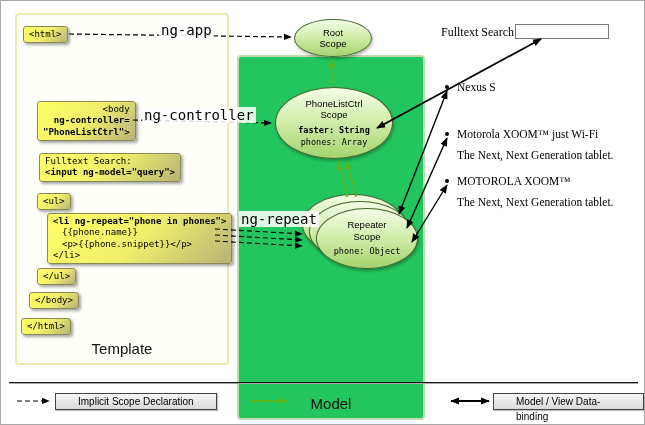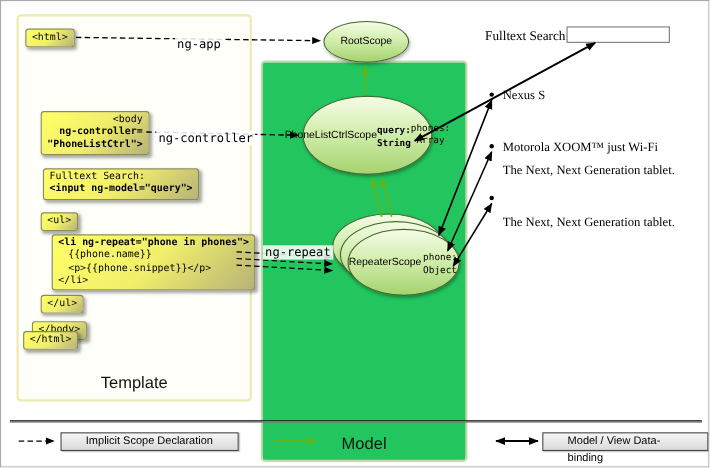--- a/index.html
+++ b/index.html
@@ -20,28 +20,28 @@
   
   .code-box { position:absolute; display:inline-block; white-space:nowrap; padding:2px 5px;
               font-family:"DejaVu Sans Mono", monospace; font-size:9px; line-height:1.25; color:#000;
               background:linear-gradient(135deg,#ffff66 0%,#f1ef6b 50%,#b7b377 100%);
               border:1px solid #8a8a55; border-radius:3px;
               box-shadow:2px 2px 3px rgba(0,0,0,0.35); z-index:3; }
   .code-line.bold { font-weight:bold; }
   .code-line.indent { padding-left:9px; }
 
   
-  .arrow-label { position:absolute; font-family:"DejaVu Sans Mono", monospace; font-size:11px;
-                 color:#000; background:rgba(255,255,255,0.85); padding:0 2px; z-index:11;margin-top:12px; }
+  .arrow-label { position:absolute; font-family:"DejaVu Sans Mono", monospace; font-size:14px;
+                 color:#000; background:rgba(255,255,255,0.85); padding:0 2px; z-index:11; }
 
   
   .ellipse { position:absolute; border:1px solid #44682e; border-radius:50%;
              background:linear-gradient(180deg,#f4fce6 0%,#d3eeae 45%,#a5d36f 100%);
              box-shadow:1px 2px 3px rgba(0,0,0,0.30);
-             display:flex; align-items:center; justify-content:center;
+             display:flex; flex-direction:column; align-items:center; justify-content:center;
              text-align:center; z-index:3; }
   .scope-title { font-size:9.5px; color:#000; line-height:1.2; }
   .scope-prop  { font-family:"DejaVu Sans Mono", monospace; font-size:8.5px; line-height:1.35; }
   .scope-prop.bold { font-weight:bold; }
 
   
   .view-search-label { position:absolute; left:440px; top:24px;
                        font-family:"Liberation Serif", serif; font-size:12px; z-index:4; }
   .view-search-input { position:absolute; left:514px; top:23px; width:94px; height:15px;
                        border:1px solid #7a7a7a; background:#fff; font-size:10px; padding:0 2px; z-index:4; }
@@ -101,37 +101,37 @@
   </div>
 
   <div class="code-box" style="left:36px;top:267px;">
     <div class="code-line">&lt;/ul&gt;</div>
   </div>
 
   <div class="code-box" style="left:28px;top:291px;">
     <div class="code-line">&lt;/body&gt;</div>
   </div>
 
-  <div class="code-box" style="left:20px;top:300px;">
+  <div class="code-box" style="left:20px;top:317px;">
     <div class="code-line">&lt;/html&gt;</div>
   </div>
 
   <div class="arrow-label" style="left:158px;top:21px;">ng-app</div>
   <div class="arrow-label" style="left:141px;top:106px;">ng-controller</div>
   <div class="arrow-label" style="left:238px;top:210px;">ng-repeat</div>
 
   <div class="ellipse" style="left:293px;top:18px;width:78px;height:38px;">
     <div class="scope-title">Root</div>
     <div class="scope-title">Scope</div>
   </div>
 
   <div class="ellipse" style="left:274px;top:86px;width:118px;height:72px;">
     <div class="scope-title">PhoneListCtrl</div>
     <div class="scope-title">Scope</div>
-    <div class="scope-prop bold" style="margin-top:5px;">query: String</div>
+    <div class="scope-prop bold" style="margin-top:5px;">faster: String</div>
     <div class="scope-prop">phones: Array</div>
   </div>
 
   <div class="ellipse" style="left:301px;top:193px;width:102px;height:61px;"></div>
   <div class="ellipse" style="left:308px;top:200px;width:102px;height:61px;"></div>
   <div class="ellipse" style="left:315px;top:207px;width:102px;height:61px;">
     <div class="scope-title">Repeater</div>
     <div class="scope-title">Scope</div>
     <div class="scope-prop" style="margin-top:4px;">phone: Object</div>
   </div>
@@ -140,21 +140,21 @@
   <input class="view-search-input" type="text" value="" style="">
 
   <div class="view-item" style="top:80px;">
     <div class="item-name"><span class="bullet"></span><span>Nexus S</span></div>
   </div>
   <div class="view-item" style="top:127px;">
     <div class="item-name"><span class="bullet"></span><span>Motorola XOOM™ just Wi-Fi</span></div>
     <div class="item-snippet">The Next, Next Generation tablet.</div>
   </div>
   <div class="view-item" style="top:174px;">
-    <div class="item-name"><span class="bullet"></span></div>
+    <div class="item-name"><span class="bullet"></span><span>MOTOROLA XOOM™</span></div>
     <div class="item-snippet">The Next, Next Generation tablet.</div>
   </div>
 
   <div class="legend-divider"></div>
   <div class="legend-box" style="left:54px;">Implicit Scope Declaration</div>
   <div class="legend-box" style="left:492px;">Model / View Data-binding</div>
 
   <svg id="arrows" width="645" height="425" viewBox="0 0 645 425">
     <defs>
       <marker id="mh-black" viewBox="0 0 10 8" refX="9" refY="4" markerWidth="9" markerHeight="8" orient="auto-start-reverse" markerUnits="userSpaceOnUse">

